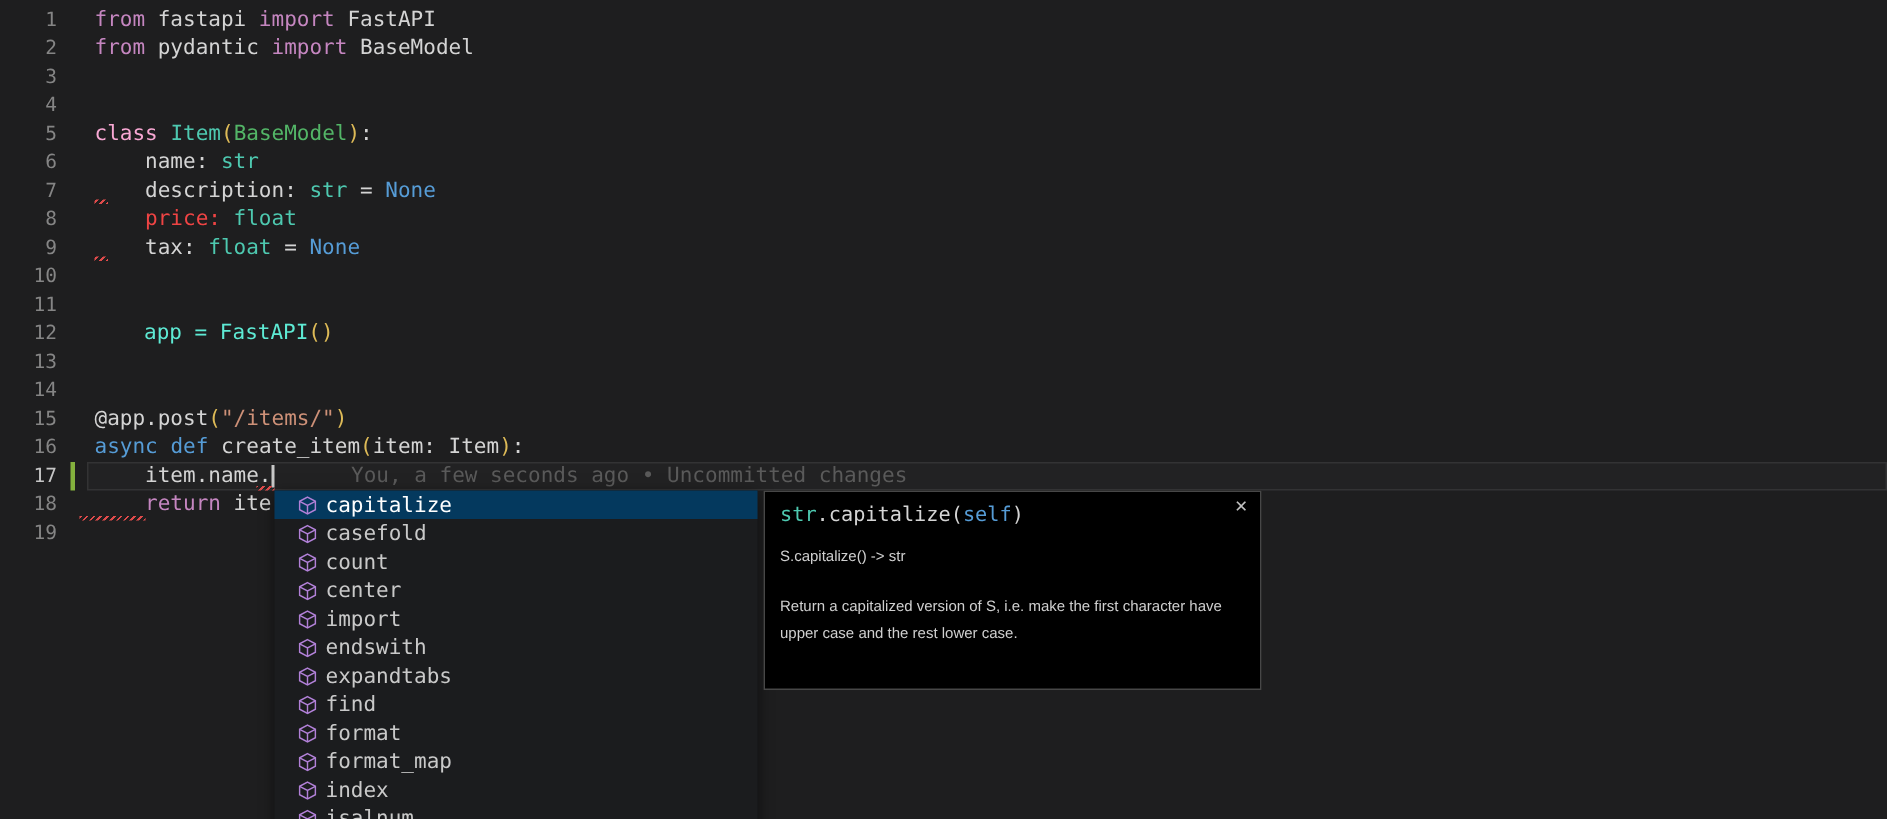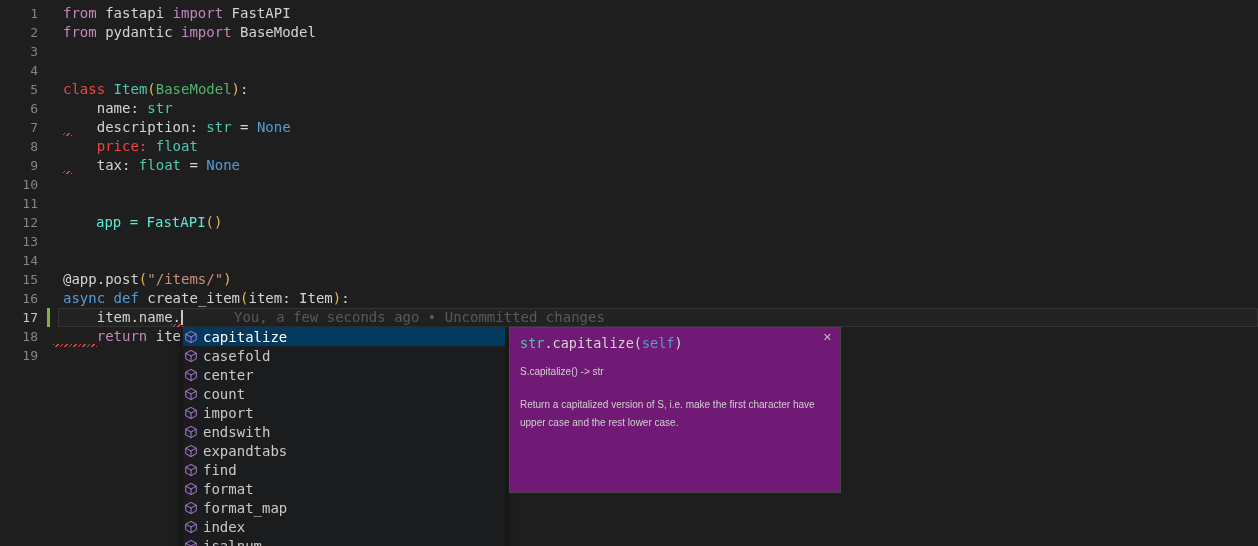--- a/index.html
+++ b/index.html
@@ -34,28 +34,28 @@
   }
   #sq-l7  { left:63px;  top:133px; width:9px; }
   #sq-l9  { left:63px;  top:171px; width:9px; }
   #sq-l17 { left:171px; top:324px; width:12px; }
   #sq-l18 { left:53px;  top:344px; width:44px; }
   
   #suggest {
     position:absolute; left:183px; top:327px; width:322px; z-index:5;
     background:#1B1C1E; box-shadow:0 3px 10px rgba(0,0,0,0.55);
   }
-  .sg-row { display:flex; align-items:center; height:19px; padding-left:0; gap:5px; color:#C9C9C9; cursor:pointer; }
+  .sg-row { display:flex; align-items:center; height:19px; padding-left:14px; gap:5px; color:#C9C9C9; cursor:pointer; }
   .sg-row.selected { background:var(--c-selection,#04395E); color:#FFFFFF; }
   .sg-icon { width:15px; height:15px; display:flex; align-items:center; justify-content:center; flex:none; }
   .sg-label { white-space:pre; }
   
   #doc-panel {
-    position:absolute; left:509px; top:327px; width:332px; height:166px; z-index:6;
-    background:#701a75; border:1px solid #474747;
+    position:absolute; left:509px; top:327px; width:332px; height:133px; z-index:6;
+    background:#000000; border:1px solid #474747;
   }
   #doc-signature { font-size:13.5px; padding:7px 26px 0 10px; white-space:pre; }
   #doc-close {
     position:absolute; top:3px; right:8px; font-size:11px; color:#C0C0C0;
     font-family:"DejaVu Sans", sans-serif; cursor:pointer;
   }
   #doc-body {
     font-family:"Liberation Sans", sans-serif; font-size:10px; line-height:18px;
     color:#CFCFCF; padding:12px 10px 0 10px;
   }
@@ -86,21 +86,21 @@
       <div class="ln active">17</div>
       <div class="ln">18</div>
       <div class="ln">19</div>
     </div>
   <div id="gutter-bar"></div>
   <div id="code-area">
       <div class="code-line"><span style="color: rgb(197, 134, 192);">from</span><span style="color: rgb(212, 212, 212);"> fastapi </span><span style="color: rgb(197, 134, 192);">import</span><span style="color: rgb(212, 212, 212);"> FastAPI</span></div>
       <div class="code-line"><span style="color: rgb(197, 134, 192);">from</span><span style="color: rgb(212, 212, 212);"> pydantic </span><span style="color: rgb(197, 134, 192);">import</span><span style="color: rgb(212, 212, 212);"> BaseModel</span></div>
       <div class="code-line"></div>
       <div class="code-line"></div>
-      <div class="code-line"><span style="color: #ef4444;">class</span><span style="color: rgb(212, 212, 212);"> </span><span style="color: rgb(78, 201, 176);">Item</span><span style="color: rgb(221, 186, 87);">(</span><span style="color: rgb(83, 181, 103);">BaseModel</span><span style="color: rgb(221, 186, 87);">)</span><span style="color: rgb(212, 212, 212);">:</span></div>
+      <div class="code-line"><span style="color: #f9a8d4;">class</span><span style="color: rgb(212, 212, 212);"> </span><span style="color: rgb(78, 201, 176);">Item</span><span style="color: rgb(221, 186, 87);">(</span><span style="color: rgb(83, 181, 103);">BaseModel</span><span style="color: rgb(221, 186, 87);">)</span><span style="color: rgb(212, 212, 212);">:</span></div>
       <div class="code-line"><span style="color: rgb(212, 212, 212);">    name: </span><span style="color: rgb(78, 201, 176);">str</span></div>
       <div class="code-line"><span style="color: rgb(212, 212, 212);">    description: </span><span style="color: rgb(78, 201, 176);">str</span><span style="color: rgb(212, 212, 212);"> = </span><span style="color: rgb(86, 156, 214);">None</span></div>
       <div class="code-line"><span style="color: #ef4444;">    price: </span><span style="color: rgb(78, 201, 176);">float</span></div>
       <div class="code-line"><span style="color: rgb(212, 212, 212);">    tax: </span><span style="color: rgb(78, 201, 176);">float</span><span style="color: rgb(212, 212, 212);"> = </span><span style="color: rgb(86, 156, 214);">None</span></div>
       <div class="code-line"></div>
       <div class="code-line"></div>
       <div class="code-line"><span style="color: #5eead4; margin-left: 33px;">app = FastAPI</span><span style="color: rgb(221, 186, 87);">()</span></div>
       <div class="code-line"></div>
       <div class="code-line"></div>
       <div class="code-line"><span style="color: rgb(212, 212, 212);">@app.post</span><span style="color: rgb(221, 186, 87);">(</span><span style="color: rgb(206, 145, 120);">"/items/"</span><span style="color: rgb(221, 186, 87);">)</span></div>
@@ -138,30 +138,30 @@
           </span>
           <span class="sg-label">casefold</span>
         </div>
         <div class="sg-row">
           <span class="sg-icon">
             <svg width="14" height="14" viewBox="0 0 16 16" fill="none">
               <path d="M8 1.6 L14 4.8 V11.2 L8 14.4 L2 11.2 V4.8 Z" stroke="#B180D7" stroke-width="1.1"></path>
               <path d="M2 4.8 L8 8 L14 4.8 M8 8 V14.4" stroke="#B180D7" stroke-width="1.1"></path>
             </svg>
           </span>
+          <span class="sg-label">count</span>
+        </div>
+        <div class="sg-row">
+          <span class="sg-icon">
+            <svg width="14" height="14" viewBox="0 0 16 16" fill="none">
+              <path d="M8 1.6 L14 4.8 V11.2 L8 14.4 L2 11.2 V4.8 Z" stroke="#B180D7" stroke-width="1.1"></path>
+              <path d="M2 4.8 L8 8 L14 4.8 M8 8 V14.4" stroke="#B180D7" stroke-width="1.1"></path>
+            </svg>
+          </span>
           <span class="sg-label">center</span>
-        </div>
-        <div class="sg-row">
-          <span class="sg-icon">
-            <svg width="14" height="14" viewBox="0 0 16 16" fill="none">
-              <path d="M8 1.6 L14 4.8 V11.2 L8 14.4 L2 11.2 V4.8 Z" stroke="#B180D7" stroke-width="1.1"></path>
-              <path d="M2 4.8 L8 8 L14 4.8 M8 8 V14.4" stroke="#B180D7" stroke-width="1.1"></path>
-            </svg>
-          </span>
-          <span class="sg-label">count</span>
         </div>
         <div class="sg-row">
           <span class="sg-icon">
             <svg width="14" height="14" viewBox="0 0 16 16" fill="none">
               <path d="M8 1.6 L14 4.8 V11.2 L8 14.4 L2 11.2 V4.8 Z" stroke="#B180D7" stroke-width="1.1"></path>
               <path d="M2 4.8 L8 8 L14 4.8 M8 8 V14.4" stroke="#B180D7" stroke-width="1.1"></path>
             </svg>
           </span>
           <span class="sg-label">import</span>
         </div>

